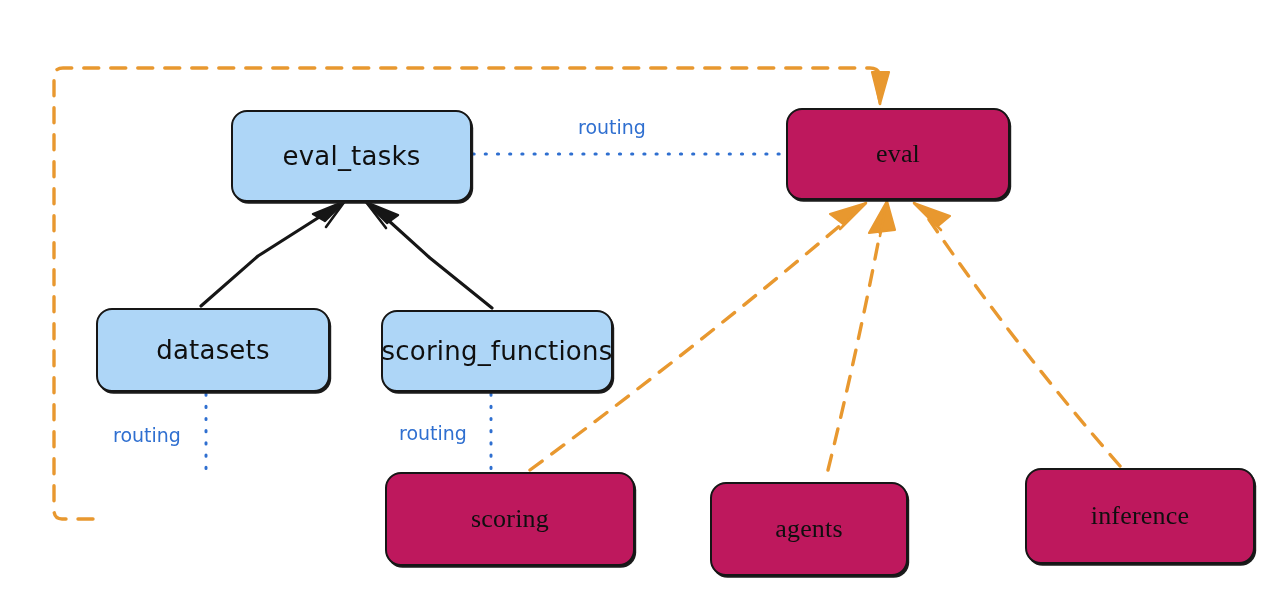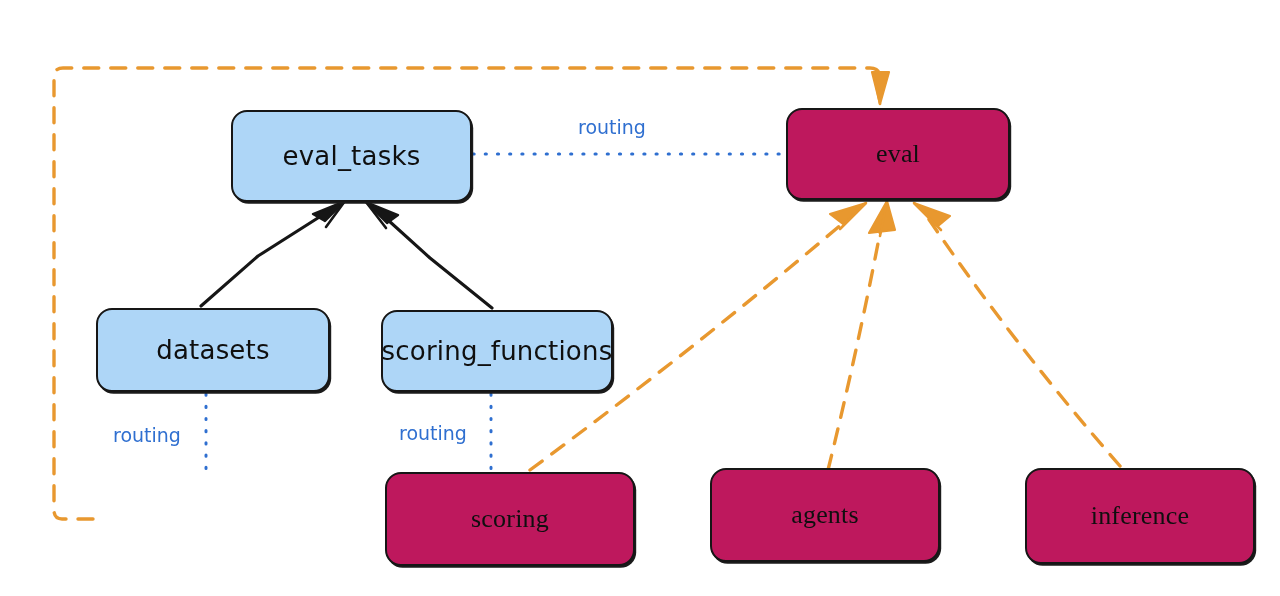--- a/index.html
+++ b/index.html
@@ -120,21 +120,21 @@
 
   <div class="node blue" style="left:381px; top:310px; width:232px; height:82px;">
     <span>scoring_functions</span>
   </div>
 
 
   <div class="node green" style="left:385px; top:472px; width:250px; height:94px;">
     <span>scoring</span>
   </div>
 
-  <div class="node green" style="left:710px; top:468px; width:230px; height:94px;">
+  <div class="node green" style="left:710px; top:482px; width:198px; height:94px;">
     <span>agents</span>
   </div>
 
   <div class="node green" style="left:1025px; top:468px; width:230px; height:96px;">
     <span>inference</span>
   </div>
 
   <div class="edge-label" style="left:578px; top:116px;">routing</div>
 
   <div class="edge-label" style="left:113px; top:424px;">routing</div>

